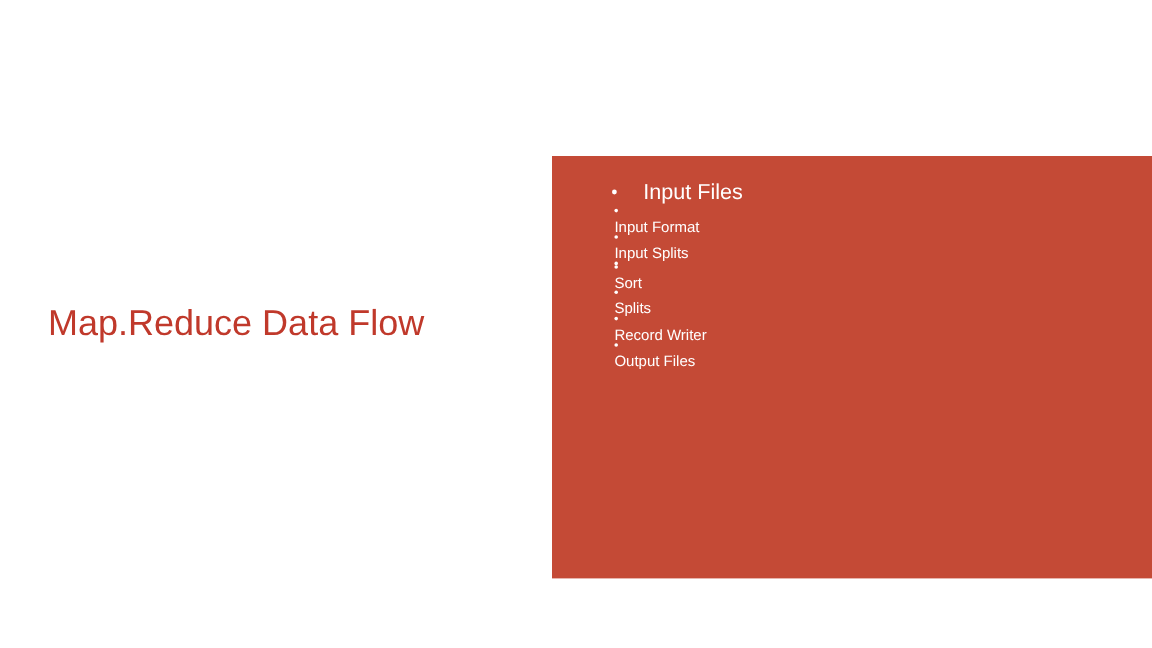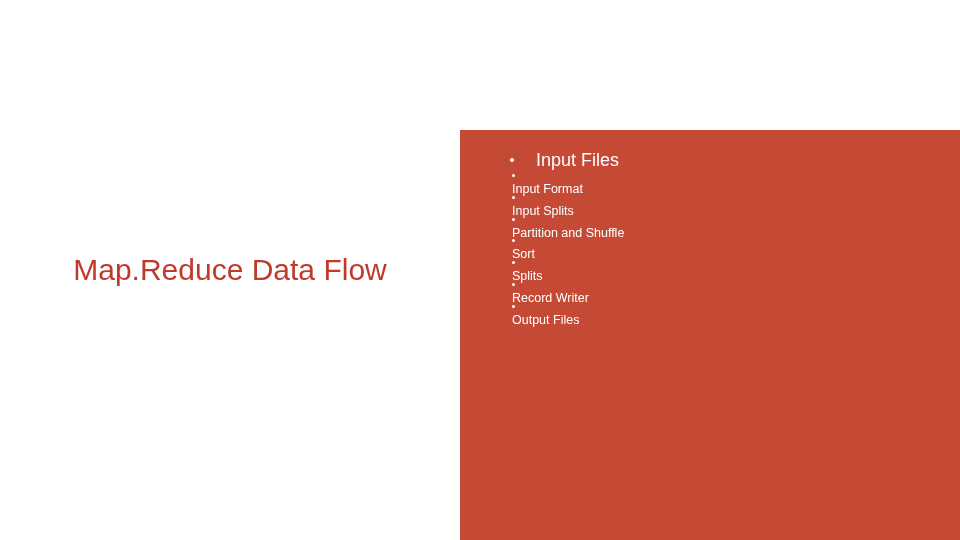--- a/index.html
+++ b/index.html
@@ -12,36 +12,35 @@
     position: relative;
   }
   .left-panel {
     position: absolute;
     left: 0;
     top: 0;
     width: 460px;
     height: 540px;
     display: flex;
     align-items: center;
-    justify-content: center;
     padding: 0 40px;
   }
   .title {
     color: #c0392b;
     font-size: 30px;
     font-weight: 300;
     text-align: center;
     line-height: 1.2;
   }
   .right-panel {
     position: absolute;
     left: 460px;
     top: 130px;
     width: 500px;
-    height: 410px;
+    height: 352px;
     background: #c44a36;
     color: #ffffff;
     padding: 20px 30px 20px 50px;
   }
   .main-bullet {
     display: flex;
     align-items: baseline;
     margin-bottom: 6px;
   }
   .main-bullet .dot {
@@ -97,21 +96,20 @@
     <li>
         <span class="dot"></span>
         <span>Input Format</span>
       </li>
     <li>
         <span class="dot"></span>
         <span>Input Splits</span>
       </li>
     <li>
         <span class="dot"></span>
-        <span>Partition and Shuffle</span>
       </li>
     <li>
         <span class="dot"></span>
         <span>Sort</span>
       </li>
     <li>
         <span class="dot"></span>
         <span>Splits</span>
       </li>
     <li>

